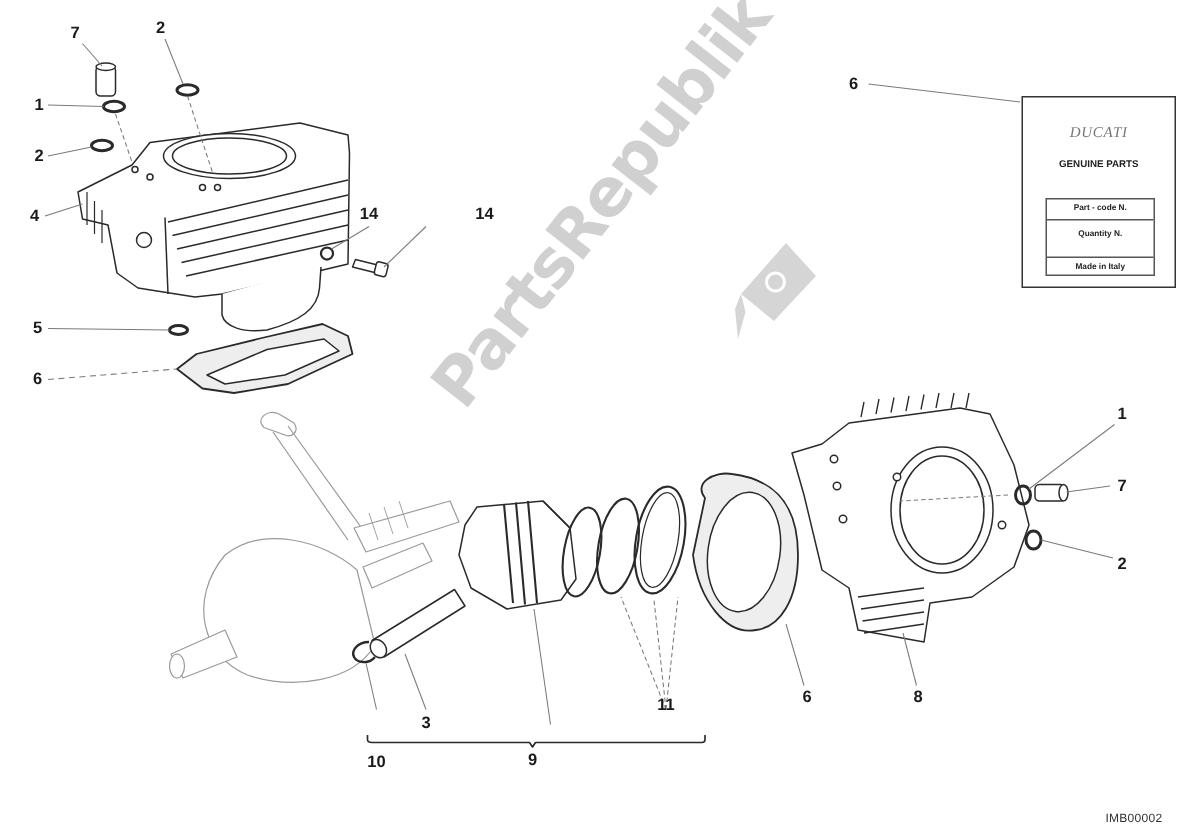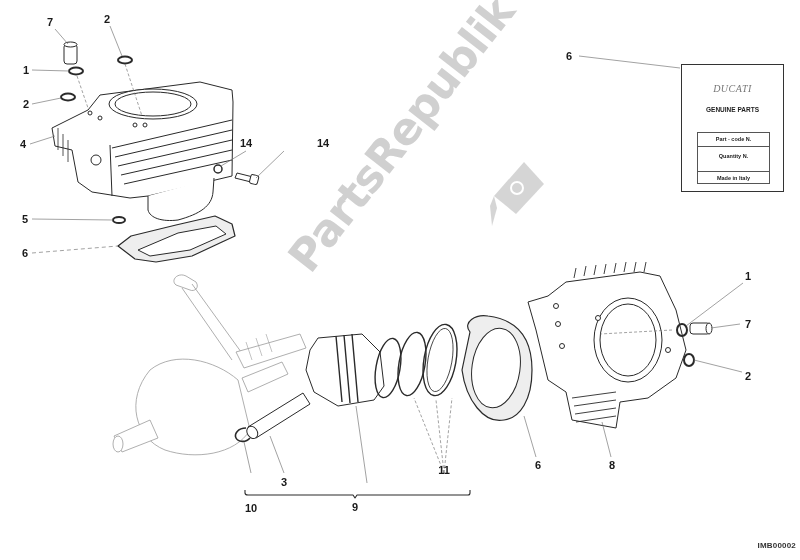--- a/index.html
+++ b/index.html
@@ -7,21 +7,21 @@
     #canvas { position: absolute; left: 0; top: 0; width: 800px; height: 560px; }
     .callout { position: absolute; font-family: "Liberation Sans", sans-serif; font-weight: bold; font-size: 11px; color: #1a1a1a; line-height: 12px; transform: translate(-50%, -50%); white-space: nowrap; cursor: pointer; }
     .tag-box { position: absolute; left: 681px; top: 64px; width: 103px; height: 128px; border: 1.5px solid #333; background: #fff; box-sizing: border-box; }
     .tag-brand { position: absolute; left: 0; right: 0; top: 18px; text-align: center; font-family: "Liberation Serif", serif; font-style: italic; font-size: 10px; color: #777; letter-spacing: 0.5px; }
     .tag-genuine { position: absolute; left: 0; right: 0; top: 41px; text-align: center; font-size: 6.5px; font-weight: bold; color: #222; }
     .tag-table { position: absolute; left: 15px; top: 67px; width: 73px; height: 52px; border: 1px solid #555; box-sizing: border-box; }
     .tag-row { position: absolute; left: 0; right: 0; text-align: center; font-size: 5.5px; color: #222; font-weight: bold; }
     .tag-row.r1 { top: 0; height: 13px; line-height: 13px; border-bottom: 1px solid #555; }
     .tag-row.r2 { top: 14px; height: 24px; line-height: 18px; border-bottom: 1px solid #555; }
     .tag-row.r3 { top: 39px; height: 12px; line-height: 12px; }
-    .image-id { position: absolute; right: 4px; bottom: 10px; font-size: 8px; font-weight: bold; color: #333; letter-spacing: 0.2px; }
+    .image-id { position: absolute; right: 25px; bottom: 10px; font-size: 8px; font-weight: normal; color: #333; letter-spacing: 0.2px; }
     .watermark { position: absolute; left: 278px; top: 250px; font-family: "DejaVu Sans", sans-serif; font-weight: bold; font-size: 44px; color: #c8c8c8; transform: rotate(-52deg); transform-origin: 0 0; letter-spacing: -1px; opacity: 0.85; white-space: nowrap; }
   </style>
 </head>
 <body>
 
 <svg id="canvas" viewBox="0 0 800 560" xmlns="http://www.w3.org/2000/svg">
   <g fill="none" stroke="#2a2a2a" stroke-width="1" stroke-linejoin="round">
 
     <g>
       <rect x="64" y="44" width="13" height="20" rx="3" fill="#fff"></rect>

